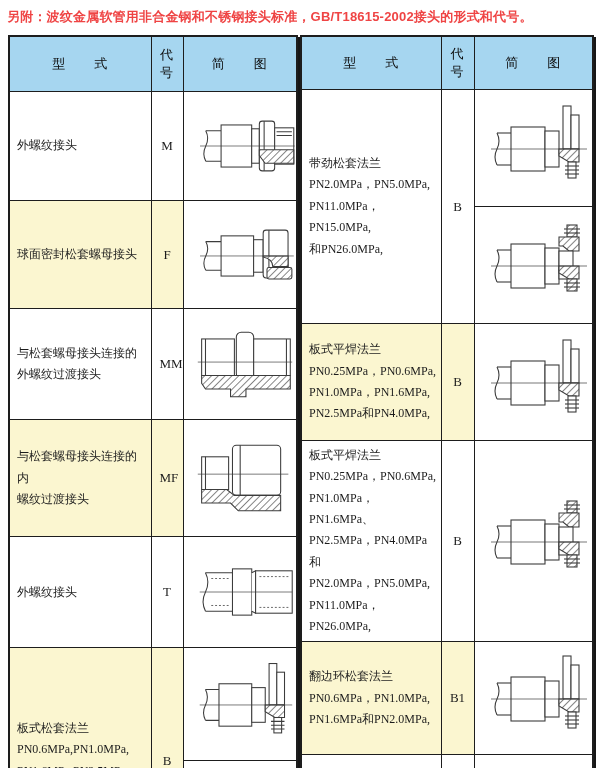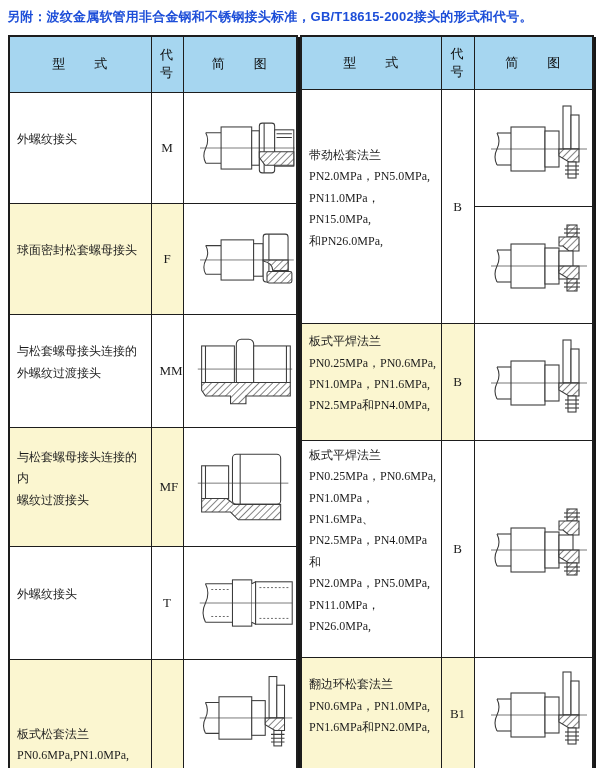--- a/index.html
+++ b/index.html
@@ -8,37 +8,37 @@
     --border:#1d1d1d;
     --text:#141414;
   }
   html,body{margin:0;padding:0;}
   body{
     width:600px;height:768px;background:#ffffff;overflow:hidden;
     font-family:"Liberation Sans", sans-serif;color:var(--text);
   }
   .caption{
     margin:8px 6px 9px 7px;font-size:13px;font-weight:700;letter-spacing:.2px;
-    color:#1d4ed8;
+    color:#ef4444;
   }
   .tables{display:flex;gap:2px;margin-left:8px;}
   table.tbl{
     border-collapse:collapse;table-layout:fixed;
     border:2px solid var(--border);
     box-shadow:2px 2px 0 #161616;
     background:#fff;
   }
   .tbl th,.tbl td{border:1px solid var(--border);padding:8px;}
   .tbl th{
     background:var(--header-bg);height:30px;font-size:13px;font-weight:400;
     letter-spacing:1px;color:#0c0c0c;
   }
   td.type{
     font-family:"Liberation Serif", serif;font-size:12px;line-height:1.78;
-    white-space:pre-line;vertical-align:middle;padding:4px 3px 20px 7px;color:#1c1c1c;
+    white-space:pre-line;vertical-align:middle;padding:4px 3px 4px 7px;color:#1c1c1c;
   }
   td.code{
     font-family:"Liberation Serif", serif;font-size:13px;text-align:center;
     vertical-align:middle;color:#1c1c1c;
   }
   td.hl{background:var(--highlight-bg);font-family:Liberation Serif, serif;}
   td.diag-cell{text-align:center;vertical-align:middle;background:#fff;}
   svg.diag{display:block;margin:0 auto;}
   .sprite{position:absolute;width:0;height:0;overflow:hidden;}
 </style>

